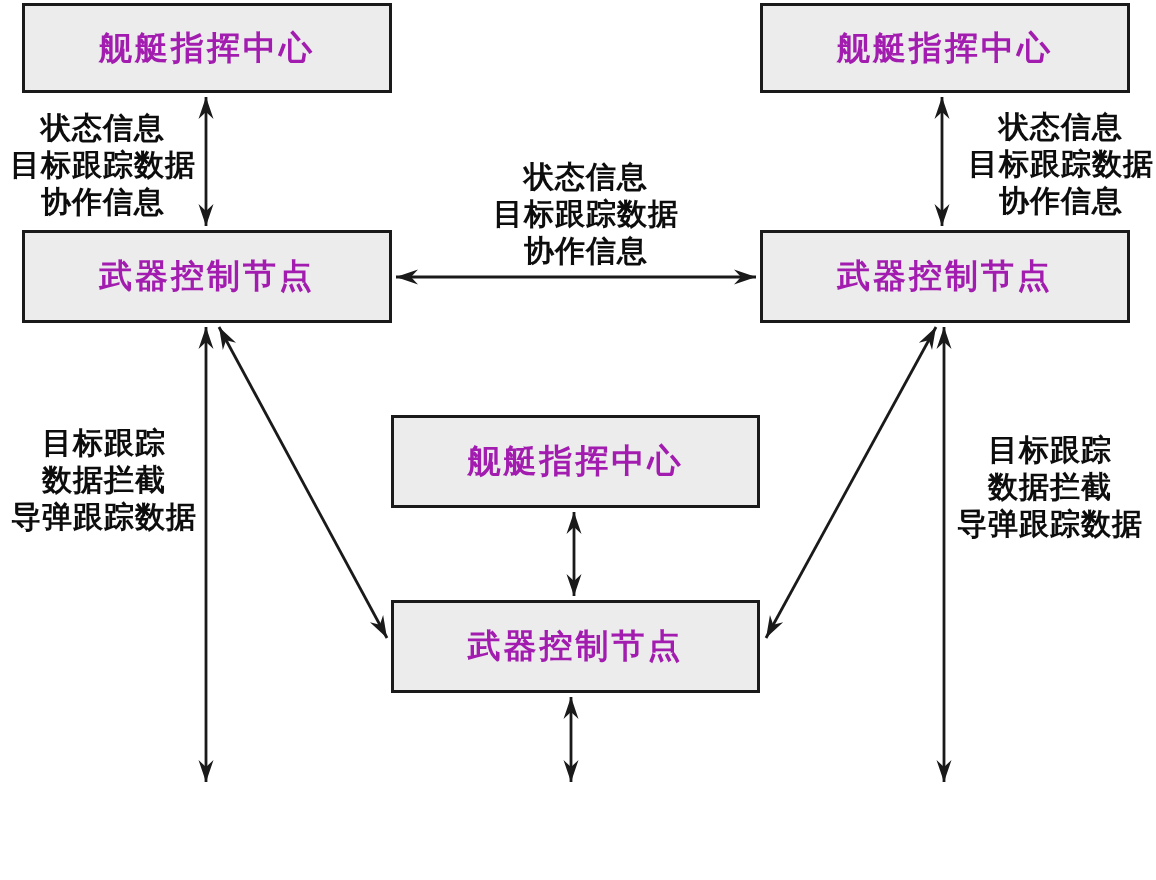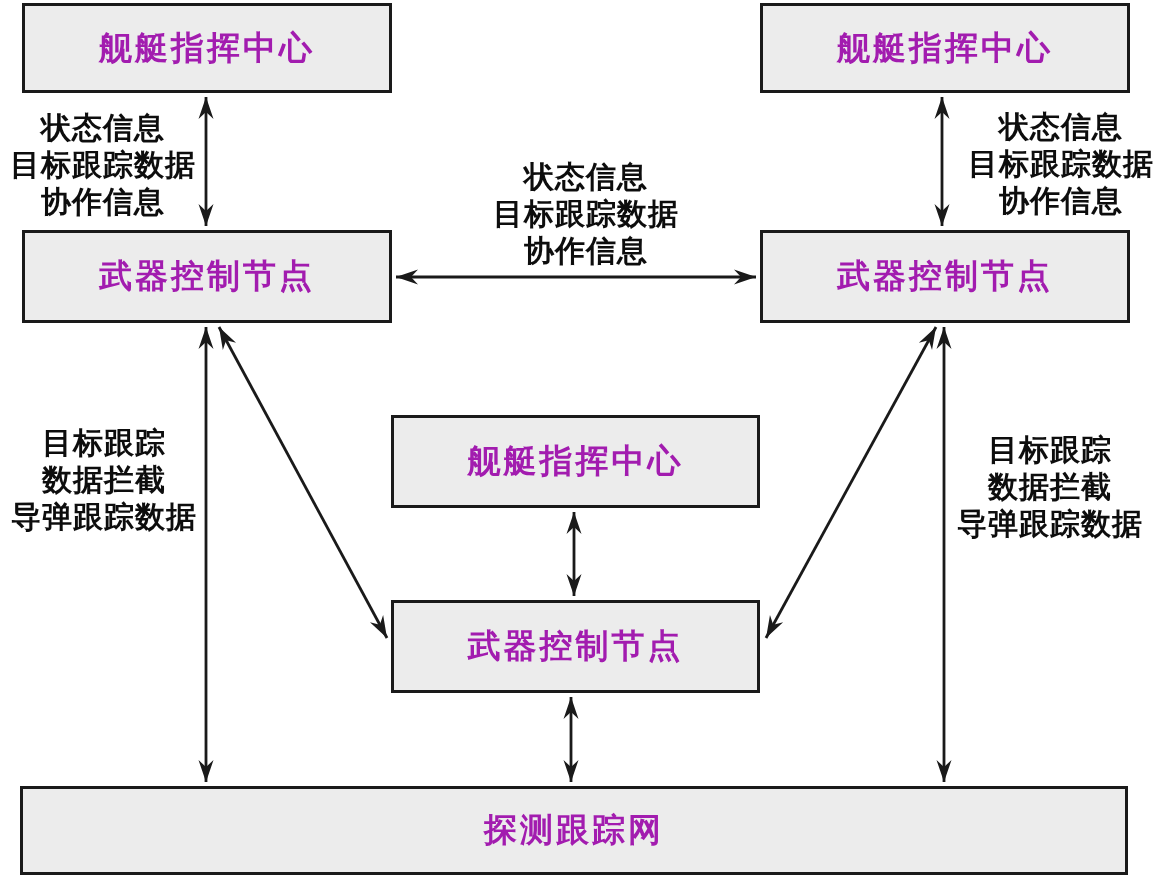--- a/index.html
+++ b/index.html
@@ -69,23 +69,20 @@
   </div>
 
   <div class="node" style="left:391px;top:415px;width:369px;height:93px;">
     <span>舰艇指挥中心</span>
   </div>
 
   <div class="node" style="left:391px;top:600px;width:369px;height:93px;">
     <span>武器控制节点</span>
   </div>
 
-  <div class="node" style="left:20px;top:786px;width:1108px;height:89px;">
-    <span>探测跟踪网</span>
-  </div>
 
   <div class="edge-label" style="left:0px;top:109px;width:206px;">
     <span>状态信息</span>
     <span>目标跟踪数据</span>
     <span>协作信息</span>
   </div>
 
   <div class="edge-label" style="left:483px;top:158px;width:206px;">
     <span>状态信息</span>
     <span>目标跟踪数据</span>

